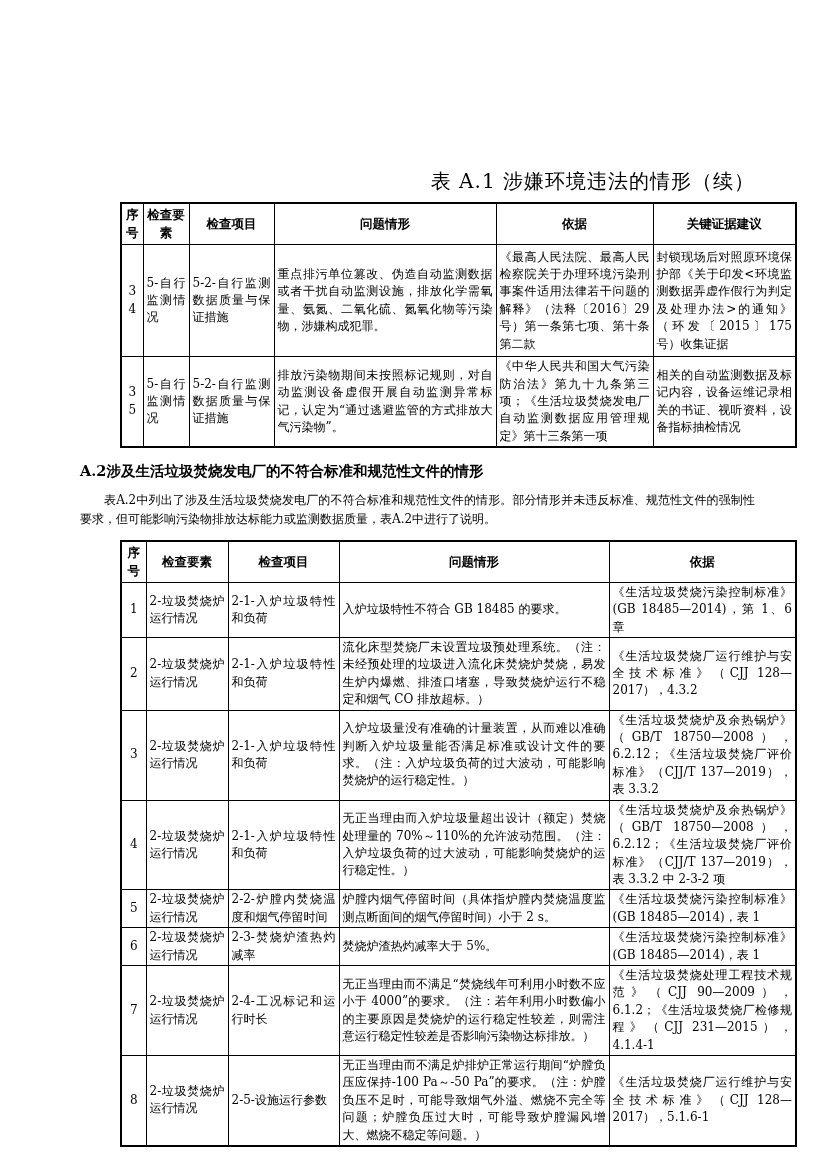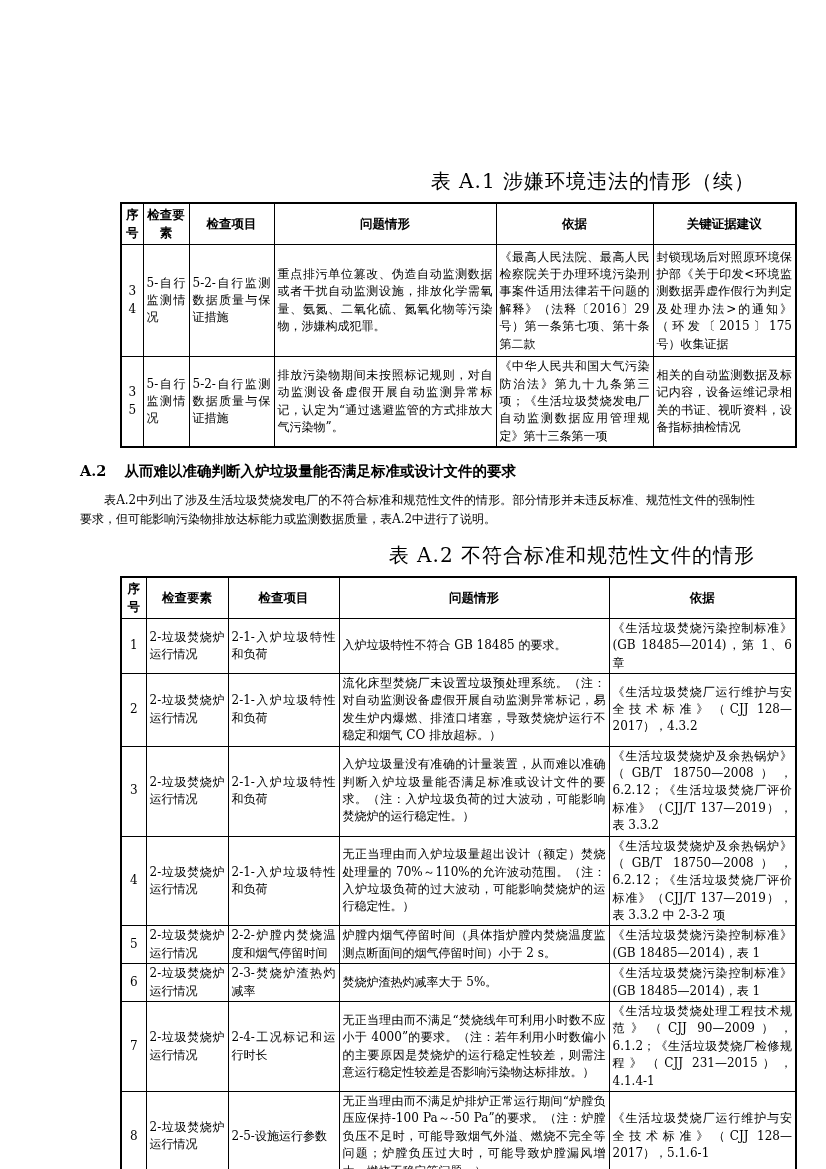--- a/index.html
+++ b/index.html
@@ -21,21 +21,21 @@
   th, td {
     border:1px solid #000; padding:1px 3px;
     vertical-align:middle; overflow-wrap:break-word;
   }
   th { font-weight:bold; text-align:center; font-size:12.5px; padding:2px 1px; }
   td { text-align:justify; }
   td.num { text-align:center; }
   .section-heading {
     font-weight:bold; font-size:14.5px; margin:14px 0 10px 0;
   }
-  .section-heading .h-num { margin-right:18px; }
+  .section-heading .h-num { }
   .body-para {
     font-size:12px; line-height:1.6; text-align:justify; text-indent:2em;
     margin-bottom:10px;
   }
   .a2-title { margin-top:12px; }
   
   tr.h36 td, tr.h36 th { height:36px; }
   tr.h112 td { height:112px; }
   tr.h84 td { height:84px; }
   tr.h22 th { height:22px; }
@@ -84,26 +84,25 @@
         <td>5-自行监测情况</td>
         <td>5-2-自行监测数据质量与保证措施</td>
         <td>排放污染物期间未按照标记规则，对自动监测设备虚假开展自动监测异常标记，认定为“通过逃避监管的方式排放大气污染物”。</td>
         <td>《中华人民共和国大气污染防治法》第九十九条第三项；《生活垃圾焚烧发电厂自动监测数据应用管理规定》第十三条第一项</td>
         <td>相关的自动监测数据及标记内容，设备运维记录相关的书证、视听资料，设备指标抽检情况</td>
       </tr>
     </tbody>
   </table>
 
   <div class="section-heading">
-    <span class="h-num">A.2</span><span>从而难以准确判断入炉垃圾量能否满足标准或设计文件的要求</span>
+    <span class="h-num">A.2</span><span>涉及生活垃圾焚烧发电厂的不符合标准和规范性文件的情形</span>
   </div>
 
   <p class="body-para">表A.2中列出了涉及生活垃圾焚烧发电厂的不符合标准和规范性文件的情形。部分情形并未违反标准、规范性文件的强制性要求，但可能影响污染物排放达标能力或监测数据质量，表A.2中进行了说明。</p>
 
-  <div class="tbl-title a2-title">表 A.2 不符合标准和规范性文件的情形</div>
 
   <table>
     <colgroup>
       <col style="width:25px">
         <col style="width:82px">
         <col style="width:111px">
       <col style="width:270px">
         <col style="width:187px">
     </colgroup>
     <thead>
@@ -120,21 +119,21 @@
         <td class="num">1</td>
         <td>2-垃圾焚烧炉运行情况</td>
         <td>2-1-入炉垃圾特性和负荷</td>
         <td>入炉垃圾特性不符合 GB 18485 的要求。</td>
         <td>《生活垃圾焚烧污染控制标准》(GB 18485—2014)，第 1、6 章</td>
       </tr>
       <tr class="h70">
         <td class="num">2</td>
         <td>2-垃圾焚烧炉运行情况</td>
         <td>2-1-入炉垃圾特性和负荷</td>
-        <td>流化床型焚烧厂未设置垃圾预处理系统。（注：对自动监测设备虚假开展自动监测异常标记，易发生炉内爆燃、排渣口堵塞，导致焚烧炉运行不稳定和烟气 CO 排放超标。）</td>
+        <td>流化床型焚烧厂未设置垃圾预处理系统。（注：未经预处理的垃圾进入流化床焚烧炉焚烧，易发生炉内爆燃、排渣口堵塞，导致焚烧炉运行不稳定和烟气 CO 排放超标。）</td>
         <td>《生活垃圾焚烧厂运行维护与安全技术标准》（CJJ 128—2017），4.3.2</td>
       </tr>
       <tr class="h70">
         <td class="num">3</td>
         <td>2-垃圾焚烧炉运行情况</td>
         <td>2-1-入炉垃圾特性和负荷</td>
         <td>入炉垃圾量没有准确的计量装置，从而难以准确判断入炉垃圾量能否满足标准或设计文件的要求。（注：入炉垃圾负荷的过大波动，可能影响焚烧炉的运行稳定性。）</td>
         <td>《生活垃圾焚烧炉及余热锅炉》（GB/T 18750—2008），6.2.12；《生活垃圾焚烧厂评价标准》（CJJ/T 137—2019），表 3.3.2</td>
       </tr>
       <tr class="h70">

